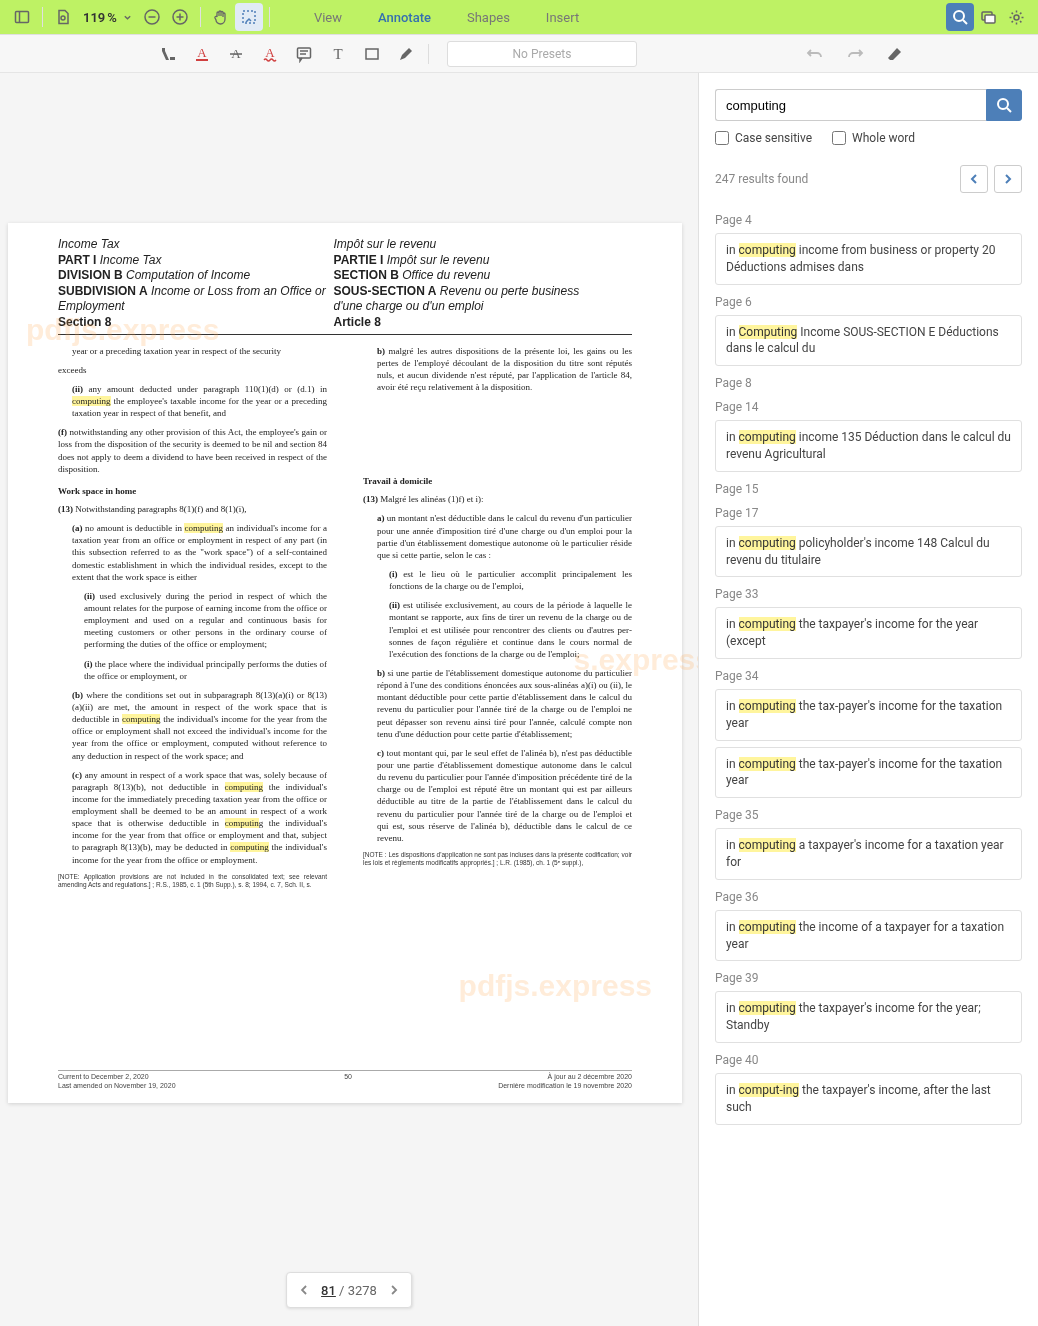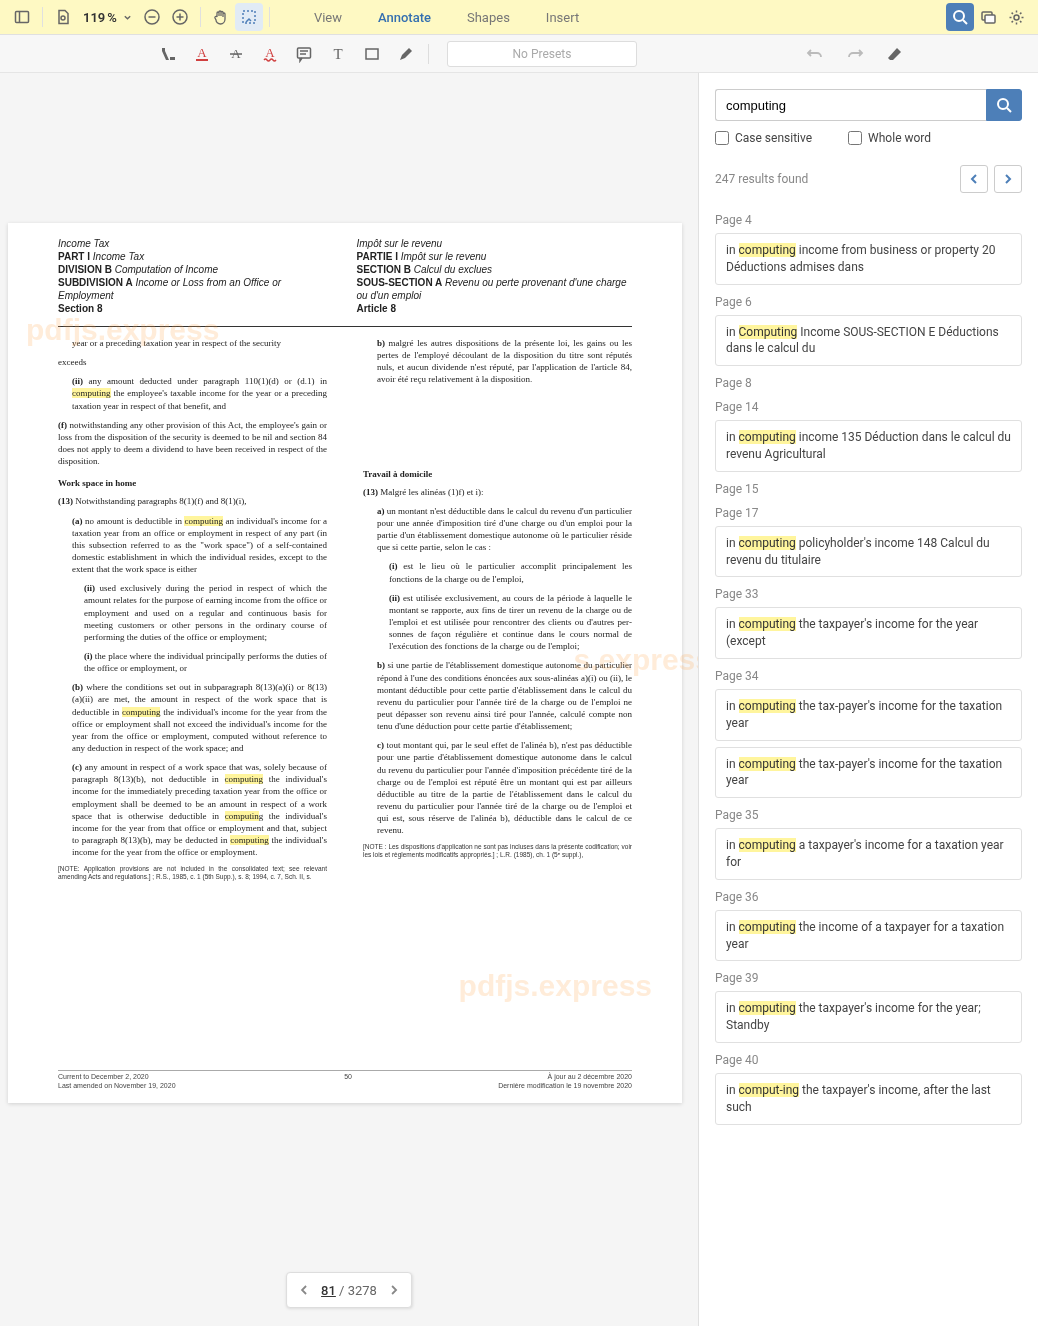--- a/index.html
+++ b/index.html
@@ -1,35 +1,35 @@
 <!DOCTYPE html>
 <html><head>
 <meta charset="utf-8">
 <style>
 *{box-sizing:border-box;margin:0;padding:0}
 body{font-family:-apple-system,BlinkMacSystemFont,"Segoe UI",Roboto,sans-serif;font-size:13px;color:#333;background:#fff;width:1038px;height:1326px;overflow:hidden;position:relative}
-.main-toolbar{height:35px;border-bottom:1px solid #e0e0e0;display:flex;align-items:center;padding:0 8px;background:#fef9c3}
+.main-toolbar{height:35px;border-bottom:1px solid #e0e0e0;display:flex;align-items:center;padding:0 8px;background:#bef264}
 .tb-btn{width:28px;height:28px;display:flex;align-items:center;justify-content:center;border-radius:4px;cursor:pointer;color:#666}
 .tb-btn.active{background:#e1ebf5}
 .tb-btn.primary{background:#4d7fb8;color:#fff}
 .tb-sep{width:1px;height:20px;background:#e0e0e0;margin:0 6px}
 .zoom{display:flex;align-items:center;gap:2px;font-weight:600;color:#333;padding:0 6px;cursor:pointer}
 .mode-tabs{display:flex;gap:0;margin-left:20px}
 .mode-tab{padding:6px 18px;border-radius:4px;cursor:pointer;color:#777;font-size:13px}
 .mode-tab.active{color:#3570b0;font-weight:500}
 .flex-spacer{flex:1}
 .secondary-toolbar{height:38px;background:#f7f7f7;border-bottom:1px solid #e5e5e5;display:flex;align-items:center;padding:0 12px}
 .st-left{display:flex;align-items:center;gap:2px;margin-left:140px}
 .st-btn{width:32px;height:30px;display:flex;align-items:center;justify-content:center;color:#666;cursor:pointer;border-radius:3px}
 .presets{width:190px;height:26px;background:#fff;border:1px solid #ddd;border-radius:3px;display:flex;align-items:center;justify-content:center;color:#aaa;font-size:12px;margin-left:12px}
 .st-right{display:flex;align-items:center;gap:8px;margin-left:auto;margin-right:115px}
 .workspace{display:flex;height:calc(100% - 73px)}
 .doc-area{flex:1;background:#f5f5f5;position:relative;overflow:hidden}
 .doc-page{position:absolute;left:8px;top:150px;width:674px;height:880px;background:#fff;box-shadow:0 1px 4px rgba(0,0,0,0.15);padding:14px 50px 14px 50px;font-family:Georgia,'Times New Roman',serif;font-size:9px;color:#222}
-.page-header{display:flex;justify-content:space-between;font-size:10px;line-height:1.3;margin-bottom:11px;font-style:italic;font-family:Arial,sans-serif}
+.page-header{display:flex;font-size:12px;line-height:1.3;margin-bottom:3px;font-style:italic;font-family:Arial,sans-serif}
 .page-header .col{width:48%}
 .page-header b{font-style:normal;font-weight:bold}
 .hdr-sep{border:none;border-top:1px solid #333;margin:2px 0 10px 0}
 .doc-cols{display:flex;gap:36px;text-align:justify;line-height:1.35}
 .doc-col{flex:1}
 .doc-col p{margin-bottom:7px}
 .doc-col .indent{padding-left:14px}
 .doc-col .head{font-weight:bold;margin:10px 0 6px 0}
 .doc-col b{font-weight:bold}
 .hl{background:#fff59d}
@@ -39,21 +39,21 @@
 .note{font-size:6.5px;color:#333;margin-top:6px;line-height:1.2;font-family:Arial,sans-serif}
 .pager{position:absolute;bottom:18px;left:50%;transform:translateX(-50%);background:#fff;border:1px solid #ddd;border-radius:4px;display:flex;align-items:center;padding:2px 4px;box-shadow:0 1px 3px rgba(0,0,0,0.1)}
 .pager-btn{width:26px;height:30px;display:flex;align-items:center;justify-content:center;color:#888;cursor:pointer}
 .pager-val{padding:0 4px;font-size:13px;color:#666}
 .pager-val .cur{text-decoration:underline;color:#333;font-weight:500}
 .search-panel{width:340px;border-left:1px solid #e0e0e0;background:#fff;display:flex;flex-direction:column;overflow:hidden}
 .search-top{padding:16px 16px 10px 16px}
 .search-row{display:flex;gap:0}
 .search-input{flex:1;height:32px;border:1px solid #ccc;border-right:none;border-radius:3px 0 0 3px;padding:0 10px;font-size:13px;outline:none}
 .search-go{width:36px;height:32px;background:#4d7fb8;border:1px solid #4d7fb8;border-radius:0 3px 3px 0;display:flex;align-items:center;justify-content:center;color:#fff;cursor:pointer}
-.search-opts{display:flex;gap:36px;margin-top:10px;font-size:12px;color:#444}
+.search-opts{display:flex;gap:20px;margin-top:10px;font-size:12px;color:#444}
 .search-opts label{display:flex;align-items:center;gap:6px;cursor:pointer}
 .search-opts input{width:14px;height:14px}
 .results-head{display:flex;align-items:center;justify-content:space-between;padding:10px 16px;color:#888;font-size:12px}
 .nav-arrows{display:flex;gap:6px}
 .nav-arrow{width:28px;height:28px;border:1px solid #ccc;border-radius:3px;display:flex;align-items:center;justify-content:center;color:#4d7fb8;cursor:pointer}
 .results-list{flex:1;overflow-y:auto;padding:0 16px 7px 16px}
 .result-page{color:#888;font-size:12px;margin:10px 0 6px 0}
 .result-item{border:1px solid #e0e0e0;border-radius:3px;padding:8px 10px;font-size:12px;color:#444;line-height:1.4;margin-bottom:6px;cursor:pointer}
 .result-item .hl{background:#fff59d;color:#333}
 svg{display:block}
@@ -217,22 +217,22 @@
         <div class="col">
           <div>Income Tax</div>
           <div><b>PART I</b><span> Income Tax</span></div>
           <div><b>DIVISION B</b><span> Computation of Income</span></div>
           <div><b>SUBDIVISION A</b><span> Income or Loss from an Office or Employment</span></div>
           <div><b>Section 8</b></div>
         </div>
         <div class="col">
           <div>Impôt sur le revenu</div>
           <div><b>PARTIE I</b><span> Impôt sur le revenu</span></div>
-          <div><b>SECTION B</b><span> Calcul du exclues</span></div>
-          <div><b>SOUS-SECTION A</b><span> Revenu ou perte provenant d'une charge ou d'un emploi</span></div>
+          <div><b>SECTION B</b><span> Office du revenu</span></div>
+          <div><b>SOUS-SECTION A</b><span> Revenu ou perte business d'une charge ou d'un emploi</span></div>
           <div><b>Article 8</b></div>
         </div>
       </div>
       <hr class="hdr-sep">
 
       <div class="doc-cols">
         <div class="doc-col">
           <p class="indent">year or a preceding taxation year in respect of the security</p>
           <p>exceeds</p>
           <p class="indent"><b>(ii)</b><span> any amount deducted under paragraph 110(1)(d) or (d.1) in </span><span class="hl">computing</span><span> the employee's tax­able income for the year or a preceding taxation year in respect of that benefit, and</span></p>

